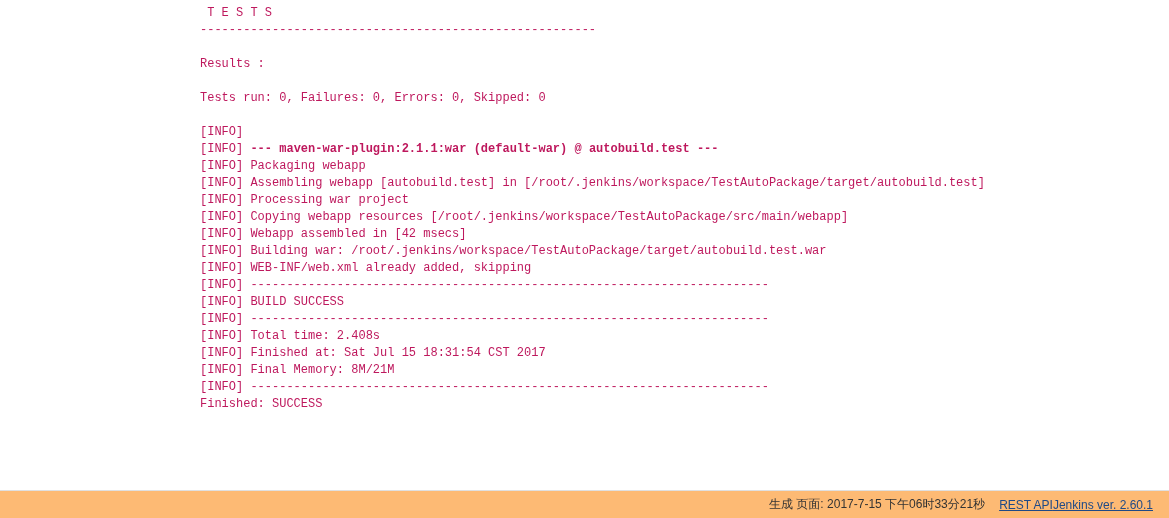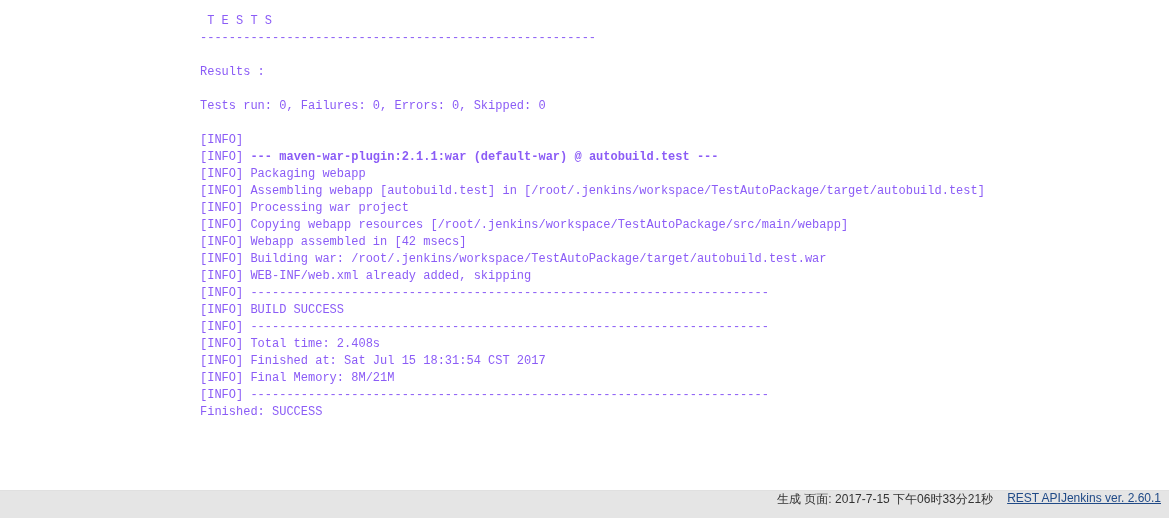--- a/index.html
+++ b/index.html
@@ -10,54 +10,54 @@
     body {
       font-family: Arial, sans-serif;
       background: #ffffff;
       width: 1169px;
       height: 518px;
       position: relative;
       overflow: hidden;
     }
     .console-output {
       padding-left: 200px;
-      padding-top: 13px;
+      padding-top: 5px;
       font-family: "Courier New", monospace;
       font-size: 12px;
       line-height: 17px;
-      color: #8b5cf6;
+      color: #be185d;
       white-space: pre;
     }
     .console-output b {
       font-weight: bold;
     }
     .footer {
       position: absolute;
       bottom: 0;
       left: 0;
       right: 0;
       height: 28px;
-      background: #e5e5e5;
+      background: #fdba74;
       border-top: 1px solid #e0e0e0;
       display: flex;
       justify-content: flex-end;
-      align-items: flex-start;
+      align-items: center;
       padding-right: 8px;
       font-size: 12px;
       color: #333;
     }
     .footer-text {
       margin-right: 14px;
     }
     .footer a {
       color: #204a87;
       text-decoration: underline;
     }
     .footer a:last-child {
-      margin-right: 0;
+      margin-right: 8px;
       text-decoration: underline;
     }
   </style>
 </head>
 <body>
 
 <pre class="console-output"><span> T E S T S</span>
 <span>-------------------------------------------------------</span>
 <span></span>
 <span>Results :</span>

